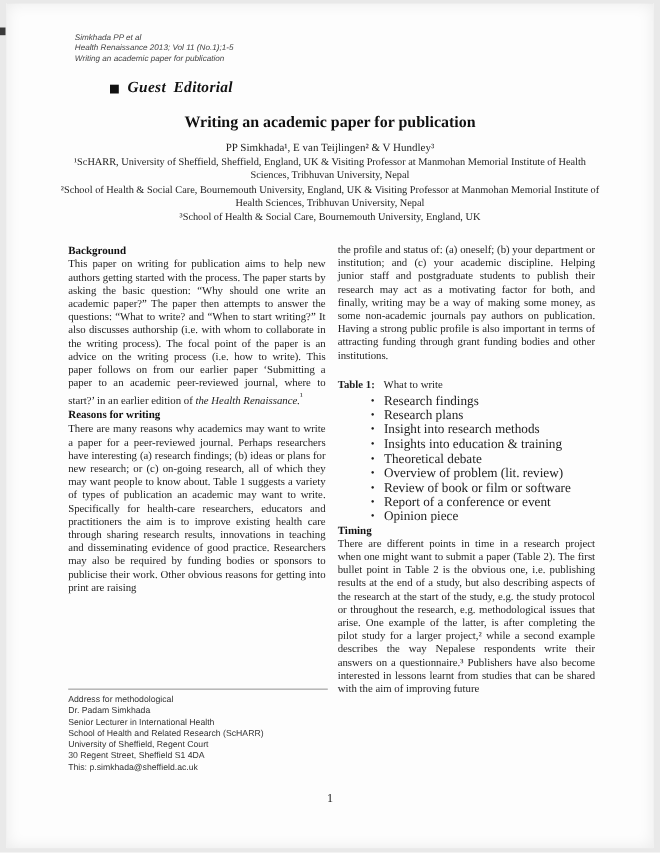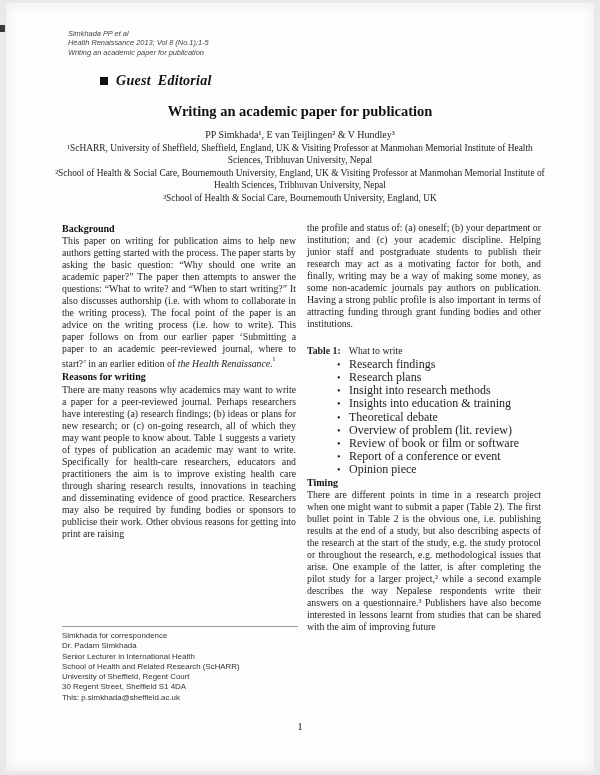--- a/index.html
+++ b/index.html
@@ -86,21 +86,21 @@
   }
 </style>
 </head>
 <body>
 
 <div class="page"></div>
 <div class="scan-artifact"></div>
 
 <div class="running-header">
   <div>Simkhada PP et al</div>
-  <div>Health Renaissance 2013; Vol 8 (No.1);1-5</div>
+  <div>Health Renaissance 2013; Vol 11 (No.1);1-5</div>
   <div>Writing an academic paper for publication</div>
 </div>
 
 <div class="section-row">
   <span class="section-square"></span>
   <span class="section-label">Guest Editorial</span>
 </div>
 
 <div class="article-title">Writing an academic paper for publication</div>
 <div class="authors">PP Simkhada¹, E van Teijlingen² &amp; V Hundley³</div>
@@ -137,21 +137,21 @@
       </ul>
     </div>
     <div class="body-h spaced">Timing</div>
     <p class="body-p">There are different points in time in a research project when one might want to submit a paper (Table 2). The first bullet point in Table 2 is the obvious one, i.e. publishing results at the end of a study, but also describing aspects of the research at the start of the study, e.g. the study protocol or throughout the research, e.g. methodological issues that arise.  One example of the latter, is after completing the pilot study for a larger project,² while a second example describes the way Nepalese respondents write their answers on a questionnaire.³  Publishers have also become interested in lessons learnt from studies that can be shared with the aim of improving future</p>
   </div>
 
 </div>
 
 <div class="correspondence">
   <hr class="corr-divider">
-  <div>Simkhada for correspondence</div>
+  <div>Address for methodological</div>
   <div>Dr. Padam Simkhada</div>
   <div>Senior Lecturer in International Health</div>
   <div>School of Health and Related Research (ScHARR)</div>
   <div>University of Sheffield, Regent Court</div>
   <div>30 Regent Street, Sheffield S1 4DA</div>
   <div>This: p.simkhada@sheffield.ac.uk</div>
 </div>
 
 <div class="page-number">1</div>
 

